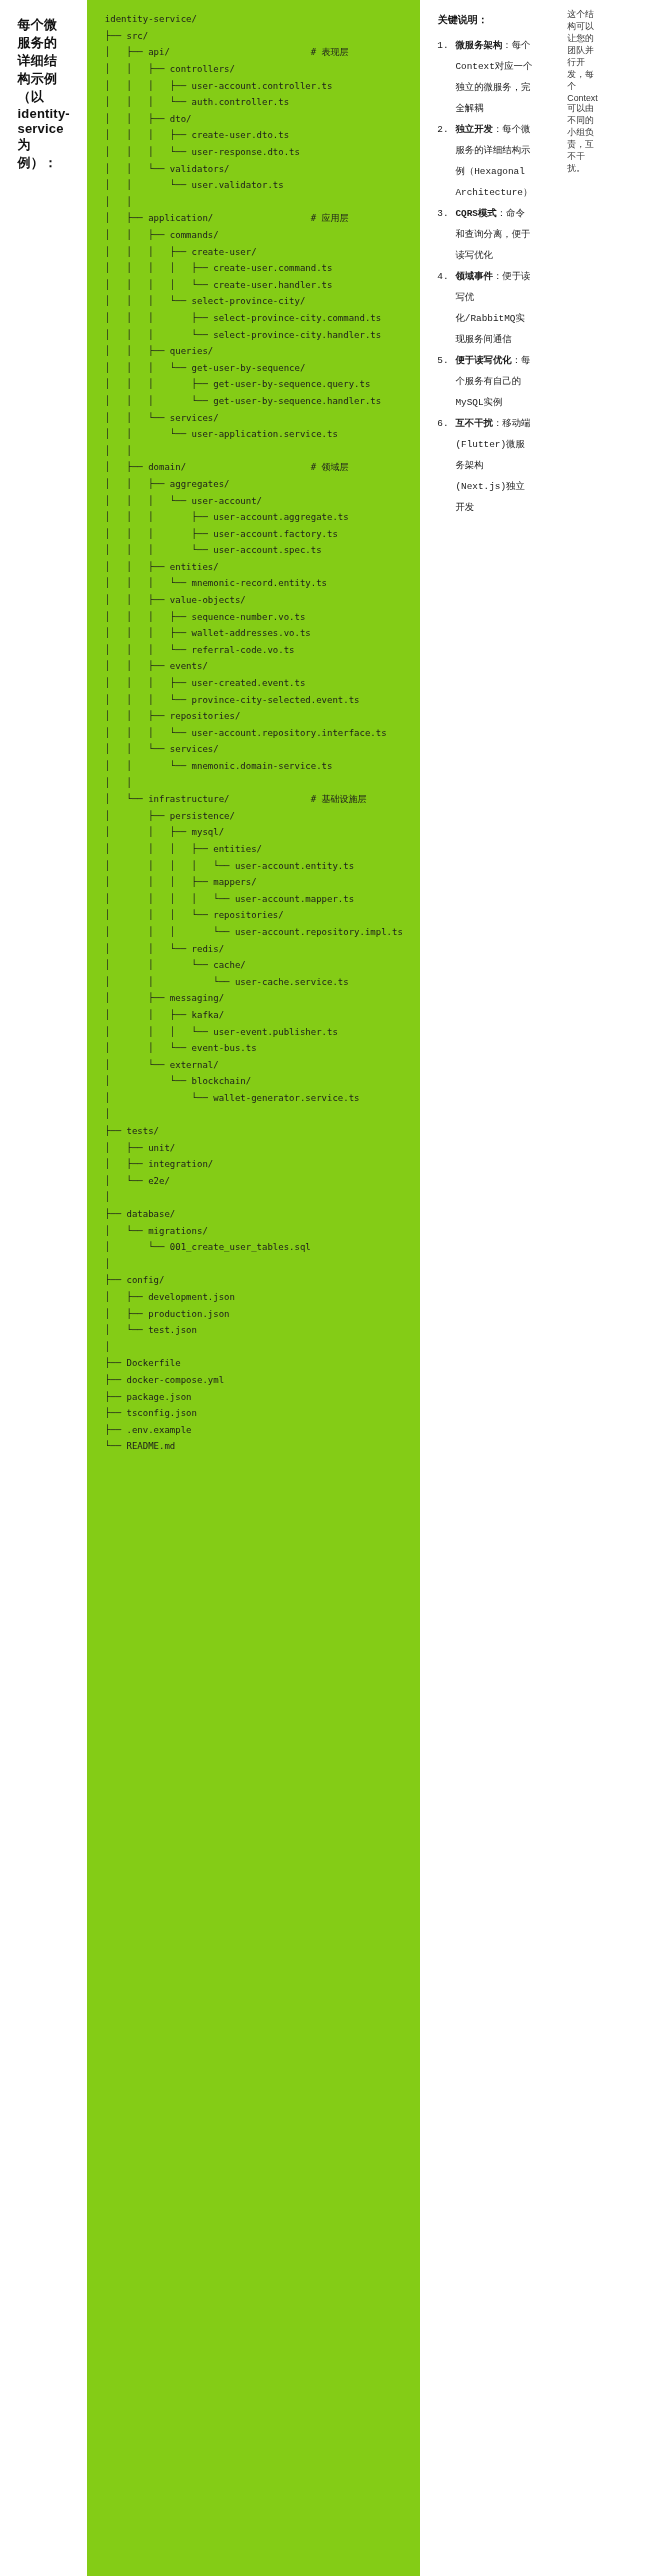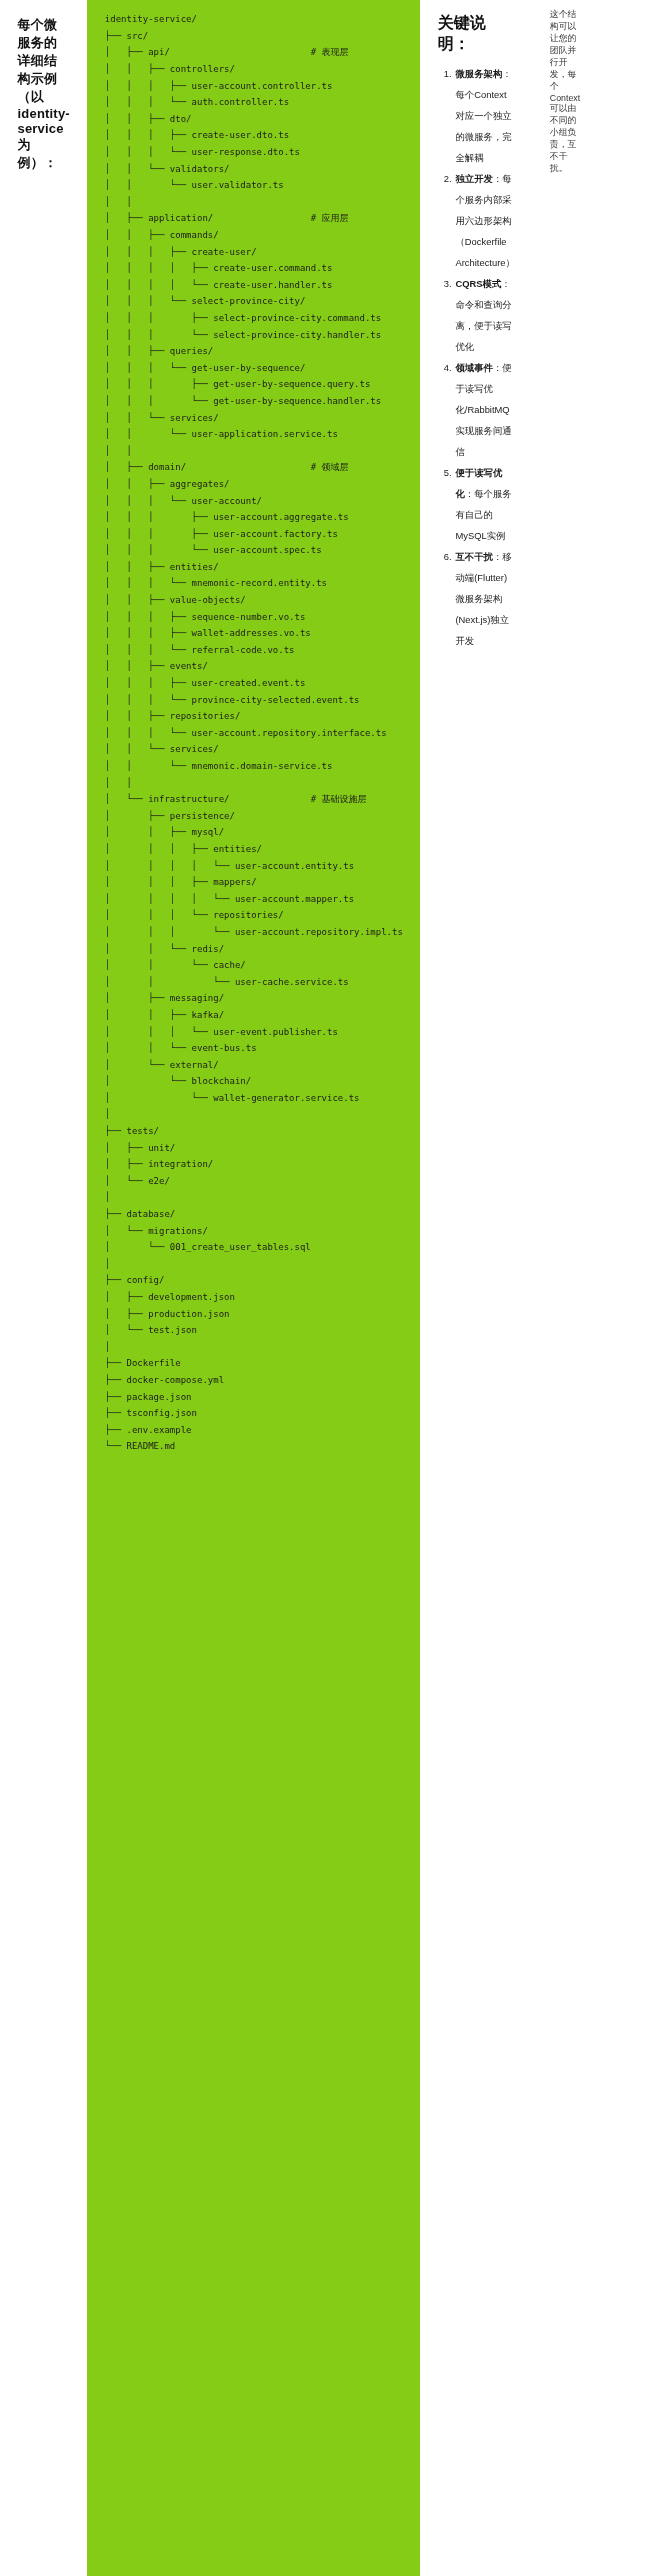--- a/index.html
+++ b/index.html
@@ -44,32 +44,33 @@
     font-size: 9px;
     line-height: 16.6px;
     color: #1c1c1c;
     white-space: pre;
     letter-spacing: 0px;
   }
   .key-block {
     padding: 12.5px 17.5px 6.3px 17.5px;
   }
   .key-title {
-    font-size: 16px;
+    font-size: 10px;
     font-weight: bold;
     color: #111111;
     margin-bottom: 8.8px;
   }
   ol.key-list {
     margin: 0;
     padding: 0 0 0 16.3px;
     list-style: decimal;
     font-size: 9.4px;
     line-height: 21px;
     color: #1a1a1a;
+    font-family: Liberation Mono, monospace;
   }
   ol.key-list li {
     padding-left: 1.3px;
   }
   ol.key-list li .k-name {
     font-weight: bold;
   }
   .footer-block {
     padding: 8.8px 17.5px 16.3px 17.5px;
     font-size: 8.8px;
@@ -180,21 +181,21 @@
 ├── .env.example
 └── README.md</pre>
   </div>
 
   <div class="divider"></div>
 
   <div class="key-block">
     <div class="key-title">关键说明：</div>
     <ol class="key-list">
       <li><span class="k-name">微服务架构</span><span>：每个Context对应一个独立的微服务，完全解耦</span></li>
-      <li><span class="k-name">独立开发</span><span>：每个服务内部采用六边形架构（Dockerfile Architecture）</span></li>
+      <li><span class="k-name">独立开发</span><span>：每个微服务的详细结构示例（Hexagonal Architecture）</span></li>
       <li><span class="k-name">CQRS模式</span><span>：命令和查询分离，便于读写优化</span></li>
       <li><span class="k-name">领域事件</span><span>：便于读写优化/RabbitMQ实现服务间通信</span></li>
       <li><span class="k-name">便于读写优化</span><span>：每个服务有自己的MySQL实例</span></li>
       <li><span class="k-name">互不干扰</span><span>：移动端(Flutter)微服务架构(Next.js)独立开发</span></li>
     </ol>
   </div>
 
   <div class="footer-block">这个结构可以让您的团队并行开发，每个Context可以由不同的小组负责，互不干扰。</div>
 
   <div class="bottom-rule"></div>

